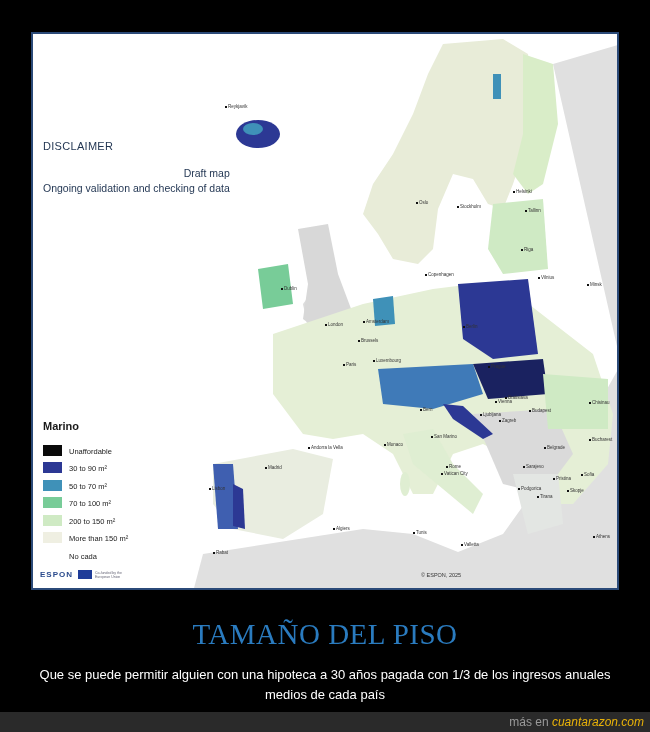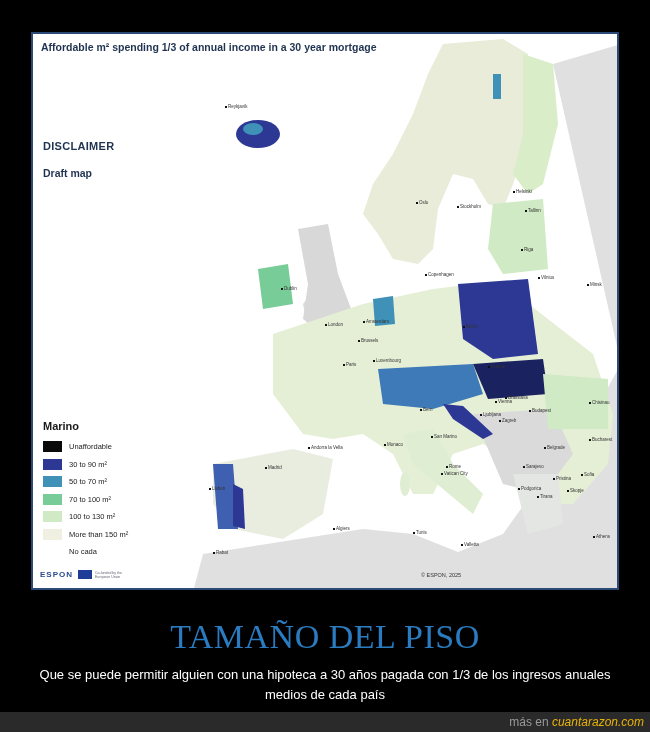--- a/index.html
+++ b/index.html
@@ -5,40 +5,40 @@
   * { box-sizing: border-box; margin: 0; padding: 0; }
   html, body { width: 650px; height: 732px; background: #000; overflow: hidden; }
   body { font-family: "Liberation Sans", sans-serif; position: relative; }
   .frame {
     position: absolute; left: 31px; top: 32px; width: 588px; height: 558px;
     border: 2px solid #2b4a78; background: #fff; overflow: hidden;
   }
   .map-title {
     position: absolute; left: 8px; top: 7px; font-size: 10.5px; font-weight: bold; color: #1f3350;
   }
-  .disclaimer { position: absolute; left: 10px; top: 106px; color: #1f3350; font-weight: bold; }
+  .disclaimer { position: absolute; left: 10px; top: 106px; color: #1f3350; font-weight: normal; }
   .disclaimer .h { font-size: 11px; letter-spacing: 0.3px; }
-  .disclaimer .l { font-size: 10.5px; margin-top: 3px; }
+  .disclaimer .l { font-size: 10.5px; margin-top: 3px; text-align: right; }
   .disclaimer .l1 { margin-top: 15px; }
   svg.mapsvg { position: absolute; left: 0; top: 0; }
   .legend { position: absolute; left: 10px; top: 386px; }
   .legend .lt { font-size: 11px; font-weight: bold; color: #1a1a1a; margin-bottom: 6px; }
-  .legend .row { display: flex; align-items: center; height: 17.5px; }
+  .legend .row { display: flex; align-items: flex-end; height: 17.5px; }
   .legend .sw { width: 19px; height: 11px; margin-right: 7px; }
   .legend .lab { font-size: 7.5px; color: #222; }
   .footer-logo { position: absolute; left: 7px; top: 536px; display: flex; align-items: center; }
   .espon { font-size: 8px; font-weight: bold; color: #2a4a8c; letter-spacing: 1px; }
   .eu-flag { width: 14px; height: 9px; background: #1f3c99; margin-left: 5px; }
   .eu-text { font-size: 3.5px; color: #667; margin-left: 3px; line-height: 4px; width: 28px; }
   .copyright { position: absolute; left: 388px; top: 538px; font-size: 5.5px; color: #333; }
   .city { position: absolute; font-size: 4.5px; color: #333; white-space: nowrap; }
   .city::before { content: ""; display: inline-block; width: 2px; height: 2px; background: #111; margin-right: 1px; vertical-align: middle; }
   .headline {
     position: absolute; left: 0; top: 618px; width: 650px; text-align: center;
-    font-family: "Liberation Serif", serif; font-size: 34px; color: #2a7bbf; letter-spacing: 0.5px;
+    font-family: "Liberation Serif", serif; font-size: 29px; color: #2a7bbf; letter-spacing: 0.5px;
   }
   .subtext {
     position: absolute; left: 20px; top: 665px; width: 610px; text-align: center;
     font-size: 13px; color: #fff; line-height: 20px;
   }
   .bottombar {
     position: absolute; left: 0; top: 712px; width: 650px; height: 20px; background: #2a2a2a;
     text-align: right; padding-right: 6px; font-size: 12px; line-height: 20px; color: #9a9a9a;
   }
   .bottombar a { color: #eab308; text-decoration: none; font-style: italic; }
@@ -87,25 +87,25 @@
 
     <path d="M370 400 L400 395 L420 430 L450 460 L440 480 L410 455 L380 430 Z" fill="#dfeed2"></path>
 
     <path d="M410 370 L430 372 L460 400 L450 405 L420 385 Z" fill="#2c3894"></path>
 
     <path d="M200 450 L210 455 L212 495 L200 492 Z" fill="#2c3894"></path>
 
     <ellipse cx="372" cy="450" rx="5" ry="12" fill="#dfeed2"></ellipse>
   </svg>
 
-  <div class="map-title">Affordable m² spending 1/3 of annual income in a 30 year mortgage</div>
 
   <div class="disclaimer">
     <div class="h">DISCLAIMER</div>
     <div class="l l1">Draft map</div>
+    <div class="l">Ongoing validation and checking of data</div>
   </div>
 
   <span class="city" style="left:192px;top:70px">Reykjavík</span>
   <span class="city" style="left:383px;top:166px">Oslo</span>
   <span class="city" style="left:424px;top:170px">Stockholm</span>
   <span class="city" style="left:480px;top:155px">Helsinki</span>
   <span class="city" style="left:492px;top:174px">Tallinn</span>
   <span class="city" style="left:488px;top:213px">Riga</span>
   <span class="city" style="left:505px;top:241px">Vilnius</span>
   <span class="city" style="left:554px;top:248px">Minsk</span>
@@ -160,21 +160,21 @@
     <div class="row">
         <span class="sw" style="background:#3f91b8"></span>
         <span class="lab">50 to 70 m²</span>
       </div>
     <div class="row">
         <span class="sw" style="background:#78cc98"></span>
         <span class="lab">70 to 100 m²</span>
       </div>
     <div class="row">
         <span class="sw" style="background:#cfeac4"></span>
-        <span class="lab">100 to 130 m²</span>
+        <span class="lab">200 to 150 m²</span>
       </div>
     <div class="row">
         <span class="sw" style="background:#efefe2"></span>
         <span class="lab">More than 150  m²</span>
       </div>
     <div class="row">
         <span class="sw" style="background:#ffffff"></span>
         <span class="lab">No cada</span>
       </div>
   </div>

